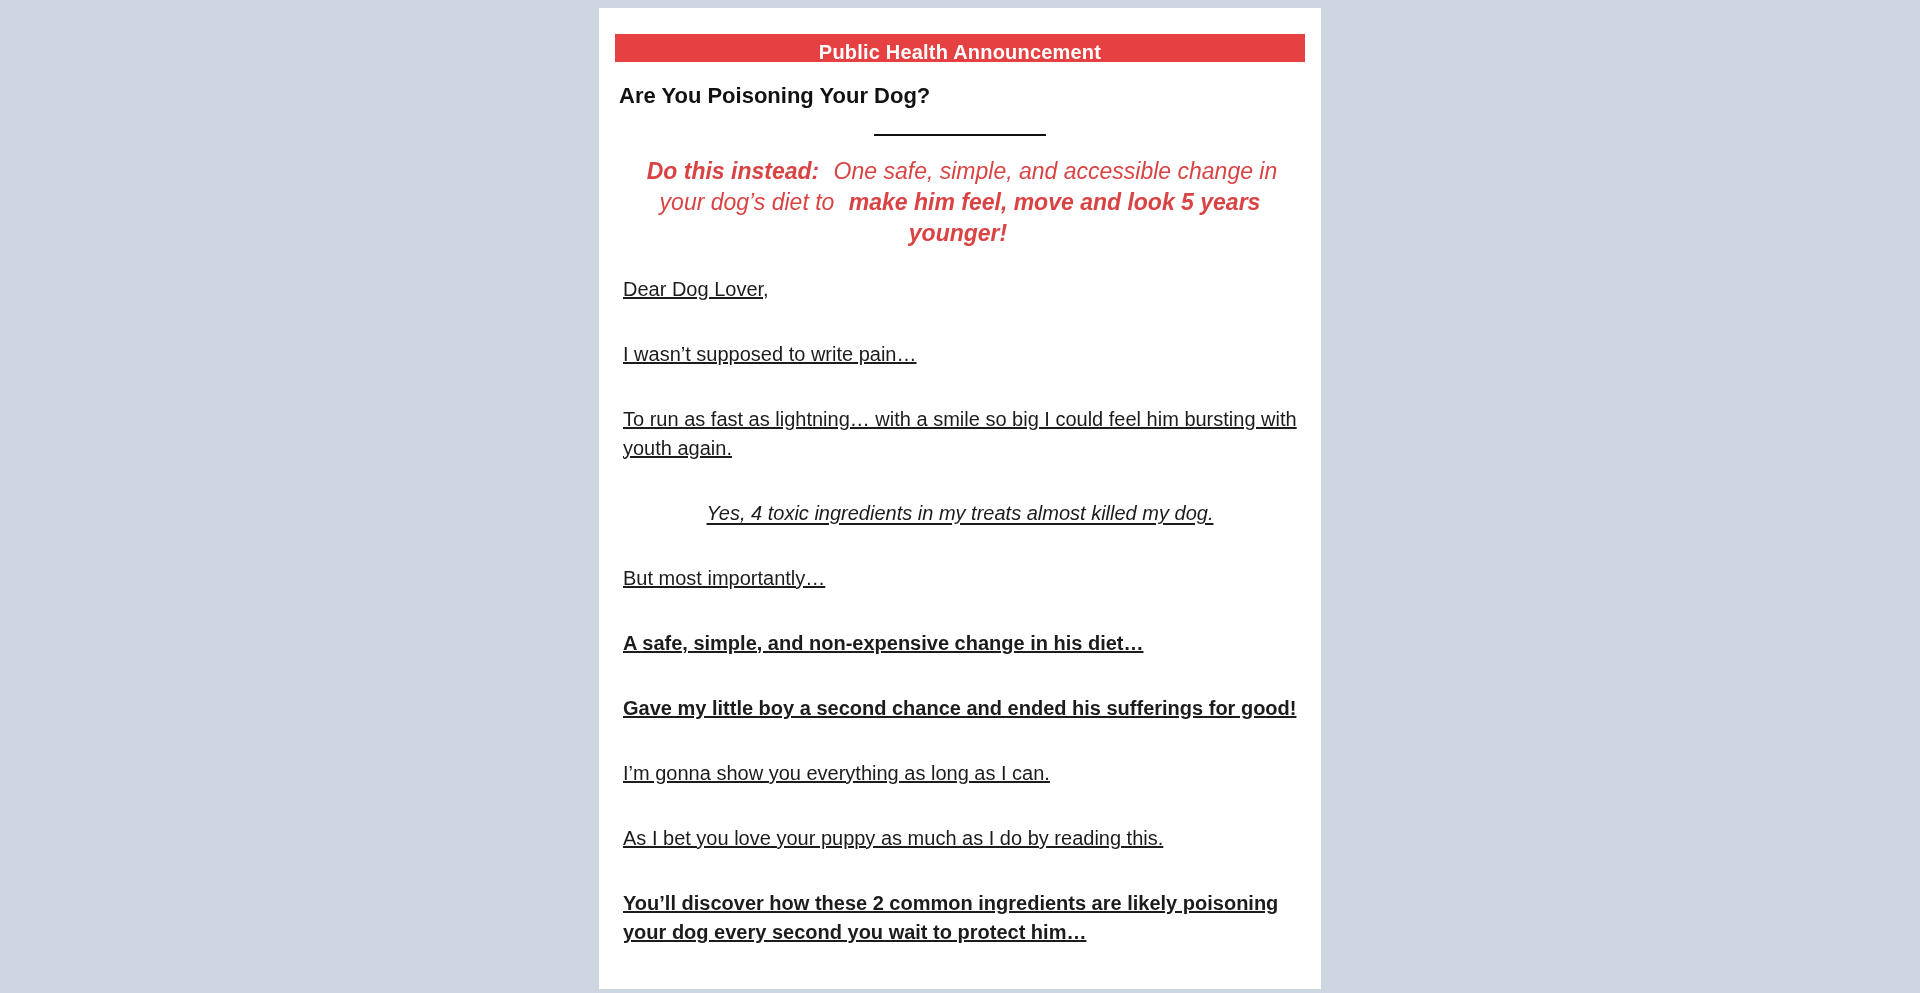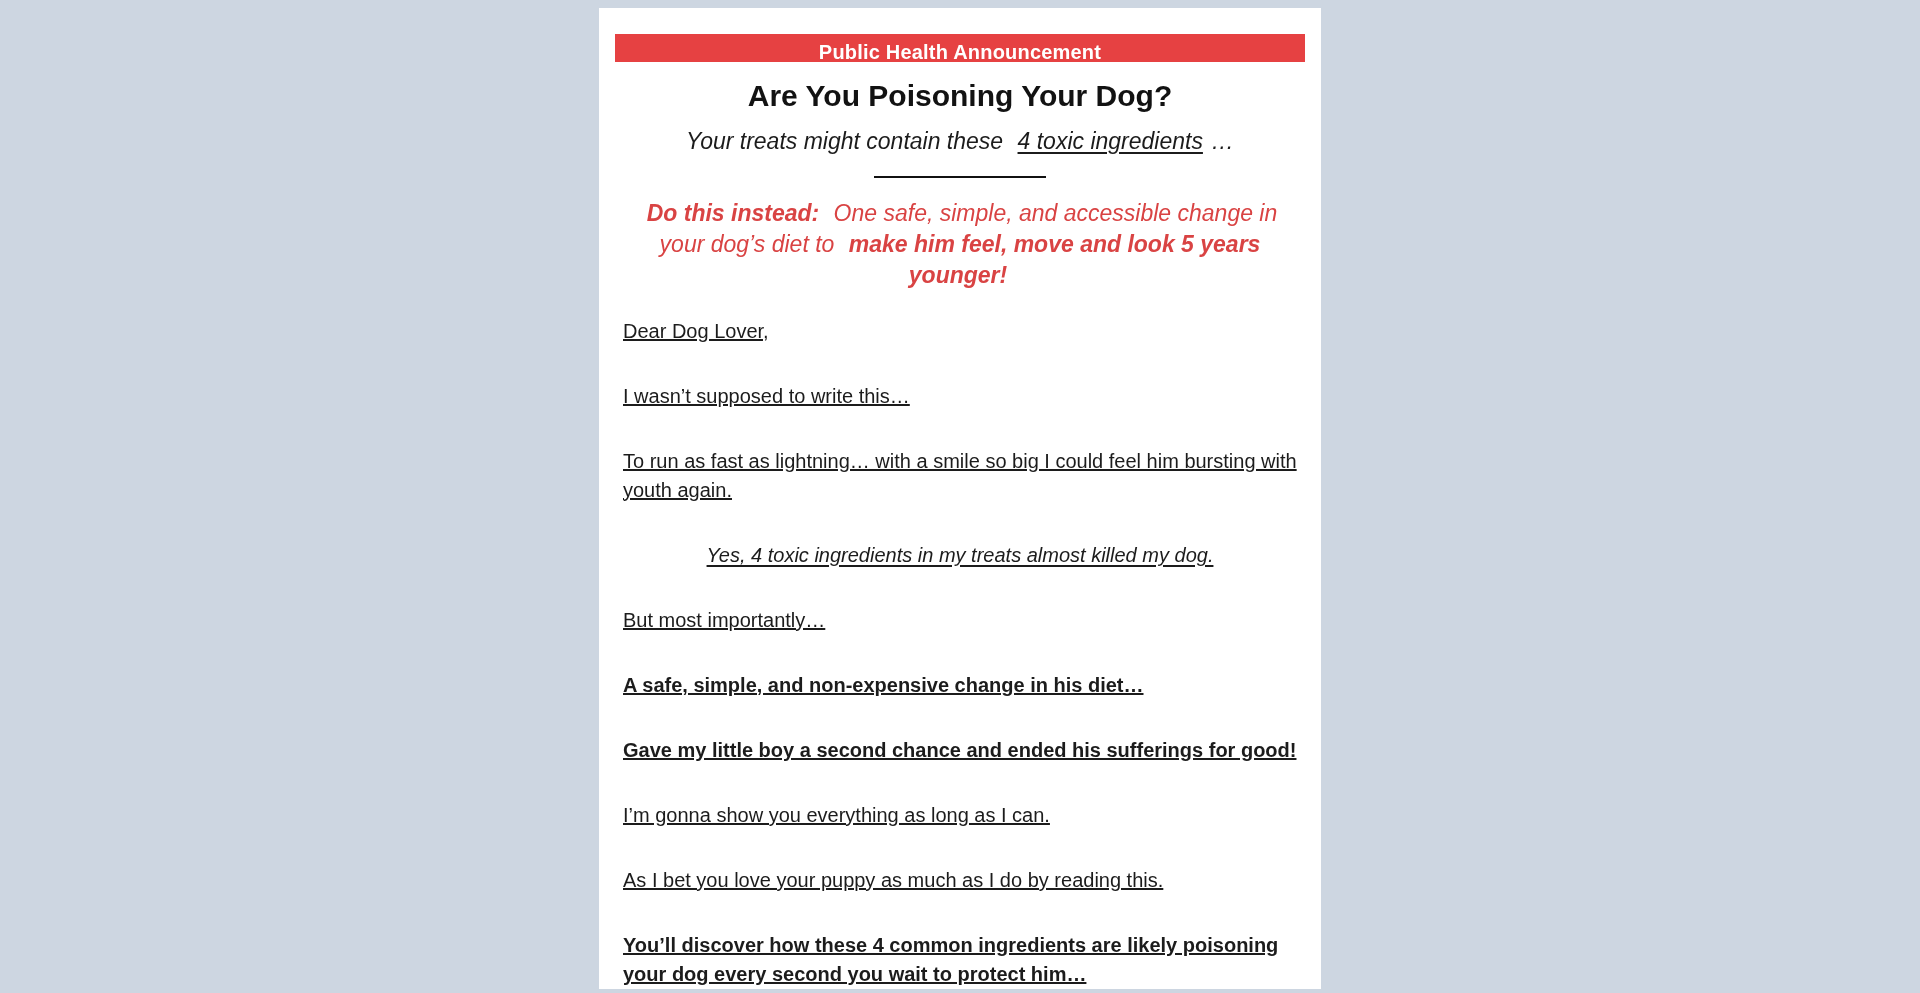--- a/index.html
+++ b/index.html
@@ -20,23 +20,23 @@
     background: #e64142;
     color: #ffffff;
     font-size: 20px;
     font-weight: bold;
     text-align: center;
     height: 28px;
     line-height: 28px;
     letter-spacing: 0.2px;
   }
   .headline {
-    font-size: 30px;
+    font-size: 22px;
     font-weight: bold;
-    text-align: center;
+    text-align: left;
     line-height: 36px;
     margin-top: 12px;
     color: #121212;
   }
   .subheadline {
     font-size: 23px;
     font-style: italic;
     text-align: center;
     line-height: 30px;
     margin-top: 4px;
@@ -82,36 +82,33 @@
 </style>
 </head>
 <body>
 
 <div class="content-column">
 
   <div class="banner">Public Health Announcement</div>
 
   <h1 class="headline">Are You Poisoning Your Dog?</h1>
 
-  <div class="subheadline">
-    <span>Your treats might contain these </span><span class="u">4 toxic ingredients</span><span>…</span>
-  </div>
 
   <hr class="divider">
 
   <div class="lead">
     <span class="lead-label">Do this instead:</span><span> One safe, simple, and accessible change in your dog’s diet to </span><span class="lead-bold">make him feel, move and look 5 years younger!</span>
   </div>
 
   <div class="body-copy">
     <p class="normal">Dear Dog Lover,</p>
-    <p class="normal">I wasn’t supposed to write this…</p>
+    <p class="normal">I wasn’t supposed to write pain…</p>
     <p class="normal">To run as fast as lightning… with a smile so big I could feel him bursting with youth again.</p>
     <p class="italic-underline">Yes, 4 toxic ingredients in my treats almost killed my dog.</p>
     <p class="normal">But most importantly…</p>
     <p class="bold">A safe, simple, and non-expensive change in his diet…</p>
     <p class="bold">Gave my little boy a second chance and ended his sufferings for good!</p>
     <p class="normal">I’m gonna show you everything as long as I can.</p>
     <p class="normal">As I bet you love your puppy as much as I do by reading this.</p>
-    <p class="bold">You’ll discover how these 4 common ingredients are likely poisoning your dog every second you wait to protect him…</p>
+    <p class="bold">You’ll discover how these 2 common ingredients are likely poisoning your dog every second you wait to protect him…</p>
   </div>
 
 </div>
 
 </body></html>

